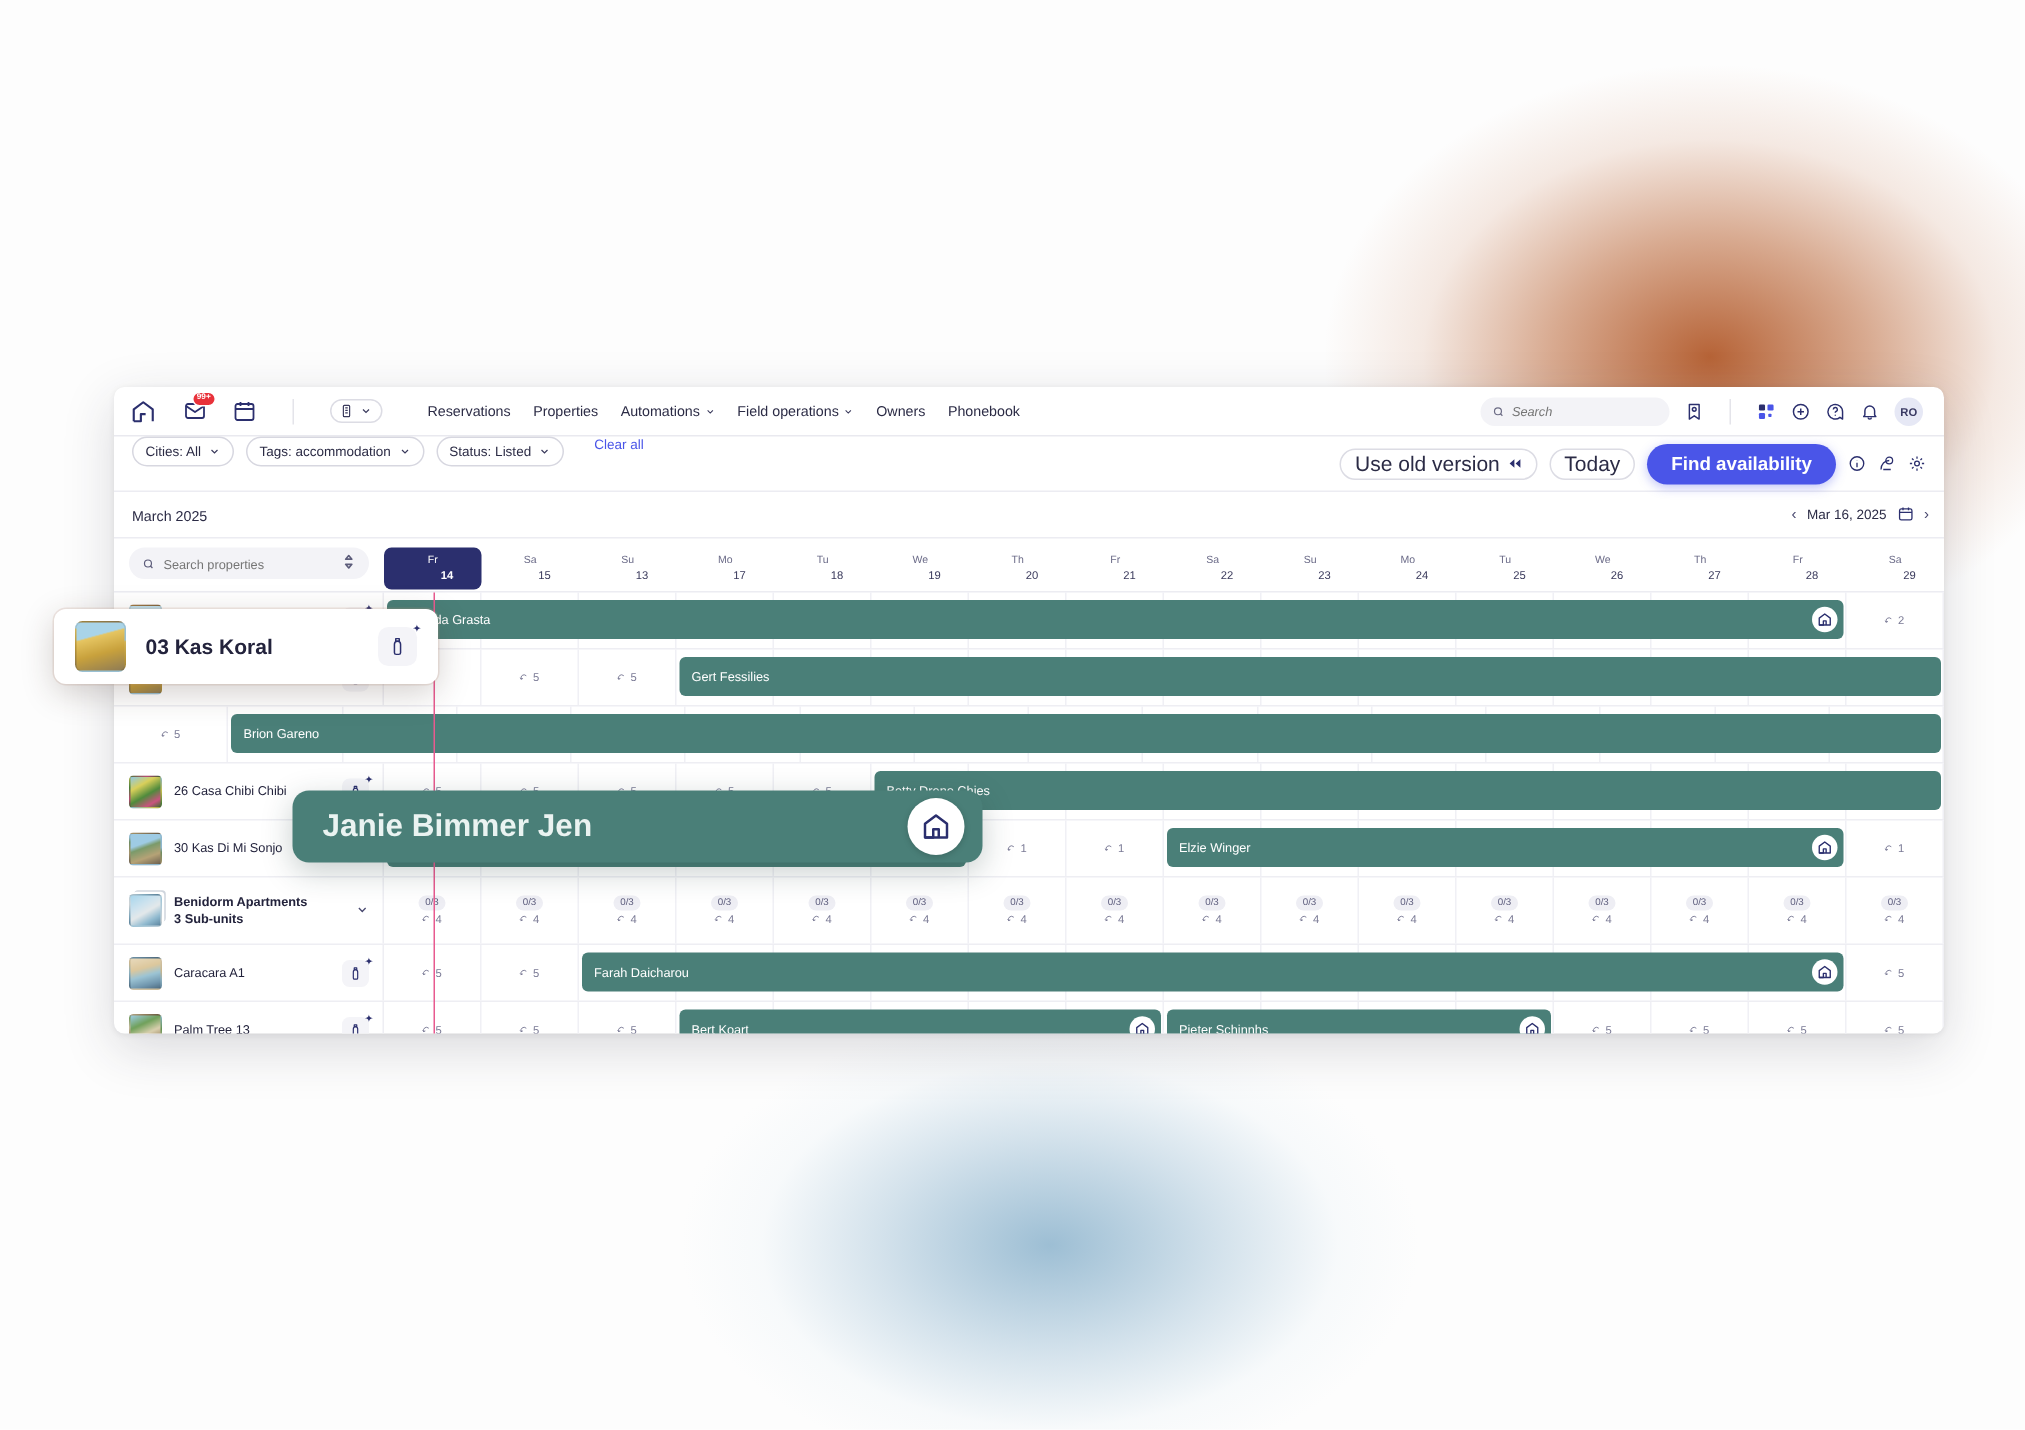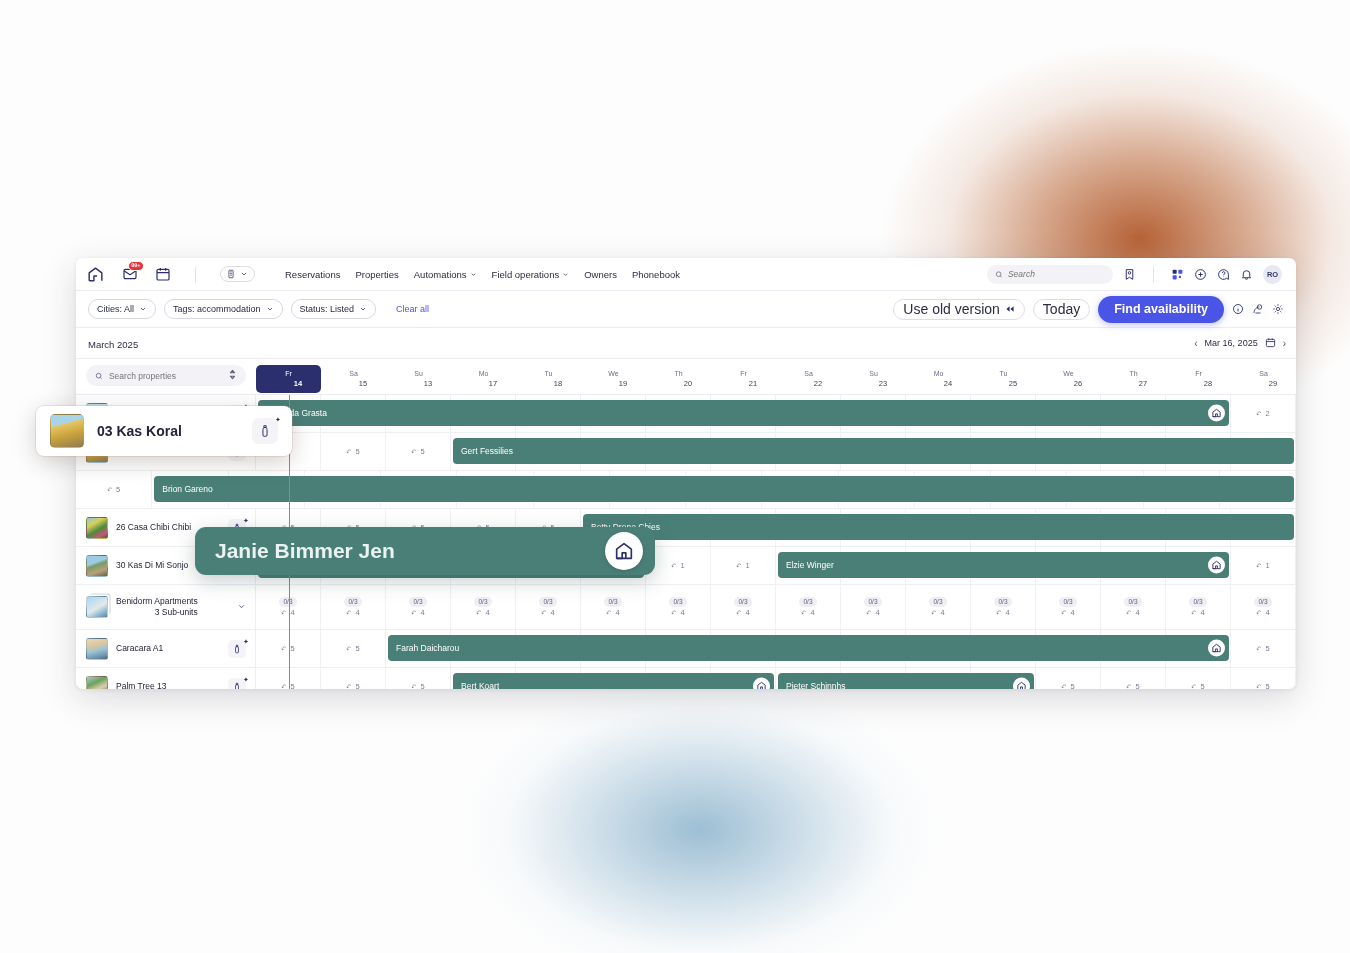--- a/index.html
+++ b/index.html
@@ -61,21 +61,21 @@
   }
   .avatar {
     width: 19px; height: 19px; border-radius: 50%;
     background: #e6e8f5; color: #3a3a63;
     font-size: 7.5px; font-weight: bold;
     display: flex; align-items: center; justify-content: center;
   }
 
   
   .filterbar {
-    height: 37px; display: flex; align-items: center;
+    height: 37px; display: flex; 
     padding: 0 12px; border-bottom: 1px solid #ececf2;
   }
   .chip {
     display: flex; align-items: center; gap: 5px;
     border: 1px solid #d7d7e0; border-radius: 13px;
     height: 20px; padding: 0 8px; margin-right: 8px;
     font-size: 9px; color: #2b2b45; cursor: pointer; white-space: nowrap;
   }
   .clearall { font-size: 9px; color: #4a55e8; cursor: pointer; margin-left: 12px; }
   .fb-right { margin-left: auto; display: flex; align-items: center; gap: 8px; }
@@ -137,21 +137,21 @@
     width: 180px; flex: 0 0 180px; display: flex; align-items: center;
     gap: 8px; padding: 0 9px 0 10px; border-right: 1px solid #eeeef3;
   }
   .thumb {
     width: 22px; height: 22px; border-radius: 3px; flex: 0 0 22px;
     background-size: cover; background-position: center;
     border: 1px solid rgba(0,0,0,0.09);
   }
   .thumb.stack { box-shadow: 2px -2px 0 -0.5px #ffffff, 3px -3px 0 -0.5px #cfd5dd; }
   .rowname { font-size: 8.5px; color: #23233c; line-height: 1.3; }
-  .rowname b { font-weight: normal; display: block; text-align: right; }
+  .rowname b { font-weight: bold; display: block; }
   .cleanbtn {
     margin-left: auto; width: 18px; height: 18px; border-radius: 5px;
     background: #f4f4f8; display: flex; align-items: center; justify-content: center;
     position: relative; cursor: pointer; flex: 0 0 18px;
   }
   .chev { margin-left: auto; color: #4a4a70; font-size: 9px; cursor: pointer; }
   .rowtrack { flex: 1; position: relative; display: flex; }
   .tcell {
     flex: 1 1 0; border-right: 1px solid #f0f0f5;
     display: flex; flex-direction: column; align-items: center; justify-content: center;

